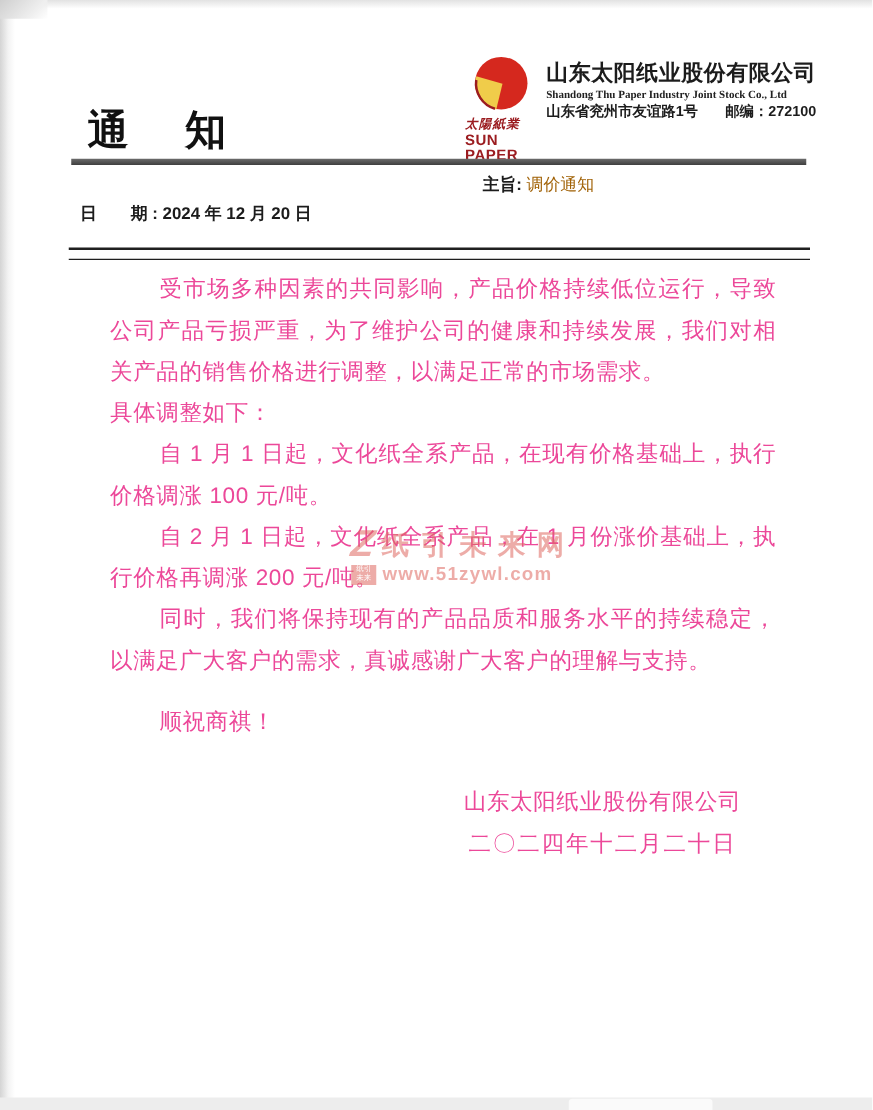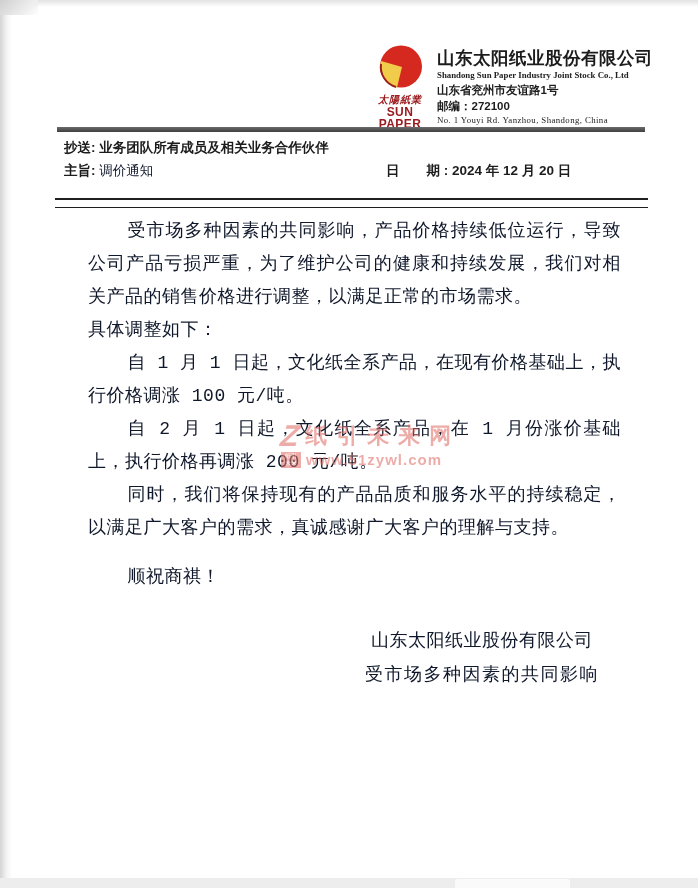--- a/index.html
+++ b/index.html
@@ -18,57 +18,57 @@
   .edge-top    { position:absolute; left:0; top:0; width:100%; height:7px;
                  background:linear-gradient(180deg,#e2e2e2,#ffffff); }
   .corner-notch{ position:absolute; left:0; top:0; width:38px; height:15px;
                  background:linear-gradient(135deg,#cfcfcf,#efefef 70%,rgba(255,255,255,0)); }
   .edge-bottom { position:absolute; left:0; bottom:0; width:100%; height:10px; background:#ededed; }
   .edge-bottom-box { position:absolute; left:455px; bottom:0; width:115px; height:9px;
                  background:#fafafa; border-radius:3px 3px 0 0; }
 
   
   .header { position:absolute; top:44px; left:372px; width:275px; display:flex; gap:9px; }
-  .logo-block { width:56px; text-align:center; flex:none; }
+  .logo-block { width:56px; flex:none; }
   .logo-svg { width:50px; height:50px; display:block; margin:0 auto; }
   .brand-cn { font-size:10px; font-weight:bold; color:#9b1c20; letter-spacing:1px;
               font-family:"Liberation Serif", serif; line-height:12px; font-style:italic; }
   .brand-en { font-size:12px; font-weight:bold; color:#9b1c20; letter-spacing:0.4px; line-height:12px; }
   .company-block { flex:1; padding-top:4px; }
   .company-cn { font-size:17.5px; font-weight:bold; letter-spacing:0.5px; line-height:21px; white-space:nowrap; }
   .company-en { font-size:8.8px; font-weight:bold; font-family:"Liberation Serif", serif;
                 color:#222; line-height:13px; white-space:nowrap; }
-  .addr-row   { display:flex; justify-content:center; font-size:11.5px; font-weight:bold;
-                line-height:16px; white-space:nowrap;flex-direction:column; }
+  .addr-row   { display:flex; justify-content:space-between; font-size:11.5px; font-weight:bold;
+                line-height:16px; white-space:nowrap; }
   .addr-en    { font-size:8.8px; font-family:"Liberation Serif", serif; letter-spacing:0.4px;
                 color:#222; line-height:13px; white-space:nowrap; }
 
   
   .doc-title { position:absolute; left:70px; top:82px; font-size:33px; font-weight:bold;
                font-family:"Liberation Serif", serif; letter-spacing:6px; color:#111; }
 
   .rule-thick { position:absolute; left:57px; top:127px; width:588px; height:5px;
                 background:linear-gradient(180deg,#6b6b6b,#3f3f3f); }
 
   
   .meta { position:absolute; left:64px; top:137px; width:584px;
           display:grid; grid-template-columns:322px 1fr; grid-auto-rows:23px;
           font-size:13.5px; line-height:22px; }
   .meta .cell { white-space:nowrap; overflow:hidden; }
   .meta .lbl { font-weight:bold; }
   .meta .val-b { font-weight:bold; }
-  .meta .val-r { font-weight:normal; color:#0f172a;text-align:center; }
+  .meta .val-r { font-weight:normal; color:#a16207;text-align:center; }
 
   .rule-double { position:absolute; left:55px; top:198px; width:593px; height:7px;
                  border-top:2.5px solid #1f1f1f; border-bottom:1.5px solid #1f1f1f; }
 
   
   .body-text { position:absolute; left:88px; top:215px; width:533px;
-               font-family:Liberation Mono, monospace;
-               font-size:18px; line-height:33px; color:#0f172a;
+               font-family:Liberation Sans, sans-serif;
+               font-size:18px; line-height:33px; color:#ec4899;
                text-align:justify; letter-spacing:0.5px; }
   .body-text p { margin:0; }
   .body-text p.indent { text-indent:2.2em; }
   .closing { margin-top:16px !important; text-indent:2.2em; }
   .signature { margin-top:30px; margin-left:255px; width:278px; text-align:center; line-height:34px; }
   .signature div { white-space:nowrap; }
   .sig-date { letter-spacing:1.5px; }
 
   
   .watermark { position:absolute; left:281px; top:421px; opacity:0.55; color:#df6a62; pointer-events:none; }
@@ -97,36 +97,32 @@
       <svg class="logo-svg" viewBox="0 0 100 100">
         <circle cx="52" cy="45" r="42" fill="#d5281e"></circle>
         <path d="M54 46 L12 34 A42 42 0 0 0 44 87 Z" fill="#f0cc4a"></path>
         <path d="M12 40 A42 42 0 0 0 42 86" fill="none" stroke="#9b1c20" stroke-width="4"></path>
       </svg>
       <div class="brand-cn">太陽紙業</div>
       <div class="brand-en">SUN PAPER</div>
     </div>
     <div class="company-block">
       <div class="company-cn">山东太阳纸业股份有限公司</div>
-      <div class="company-en">Shandong Sun Paper Industry Joint Stock Co., Ltd</div>
+      <div class="company-en">Shandong Thu Paper Industry Joint Stock Co., Ltd</div>
       <div class="addr-row">
         <span>山东省兖州市友谊路1号</span>
         <span>邮编：272100</span>
       </div>
-      <div class="addr-en">No. 1 Youyi Rd. Yanzhou, Shandong, China</div>
     </div>
   </div>
 
+  <div class="doc-title">通　知</div>
   <div class="rule-thick"></div>
 
   <div class="meta">
-    <div class="cell">
-      <span class="lbl">抄送:</span>
-      <span class="val-b">业务团队所有成员及相关业务合作伙伴</span>
-    </div>
     <div class="cell"></div>
     <div class="cell">
       <span class="lbl">主旨:</span>
       <span class="val-r">调价通知</span>
     </div>
     <div class="cell">
       <span class="lbl">日　　期 :</span>
       <span class="val-b">2024 年 12 月 20 日</span>
     </div>
   </div>
@@ -135,21 +131,21 @@
 
   <div class="body-text">
     <p class="indent">受市场多种因素的共同影响，产品价格持续低位运行，导致公司产品亏损严重，为了维护公司的健康和持续发展，我们对相关产品的销售价格进行调整，以满足正常的市场需求。</p>
     <p>具体调整如下：</p>
     <p class="indent">自 1 月 1 日起，文化纸全系产品，在现有价格基础上，执行价格调涨 100 元/吨。</p>
     <p class="indent">自 2 月 1 日起，文化纸全系产品，在 1 月份涨价基础上，执行价格再调涨 200 元/吨。</p>
     <p class="indent">同时，我们将保持现有的产品品质和服务水平的持续稳定，以满足广大客户的需求，真诚感谢广大客户的理解与支持。</p>
     <p class="closing">顺祝商祺！</p>
     <div class="signature">
       <div>山东太阳纸业股份有限公司</div>
-      <div class="sig-date">受市场多种因素的共同影响</div>
+      <div class="sig-date">二〇二四年十二月二十日</div>
     </div>
   </div>
 
   <div class="watermark">
     <div class="wm-row1">
       <span class="wm-z">Z</span>
       <span class="wm-name">纸引未来网</span>
     </div>
     <div class="wm-row2">
       <span class="wm-badge">纸引 未来</span>

